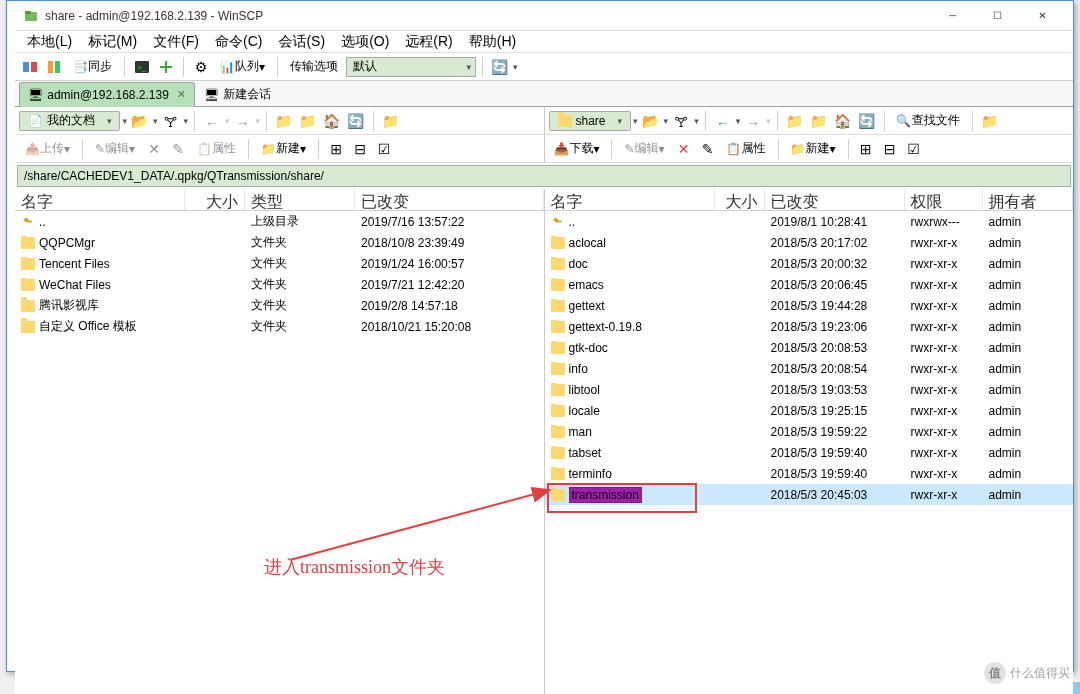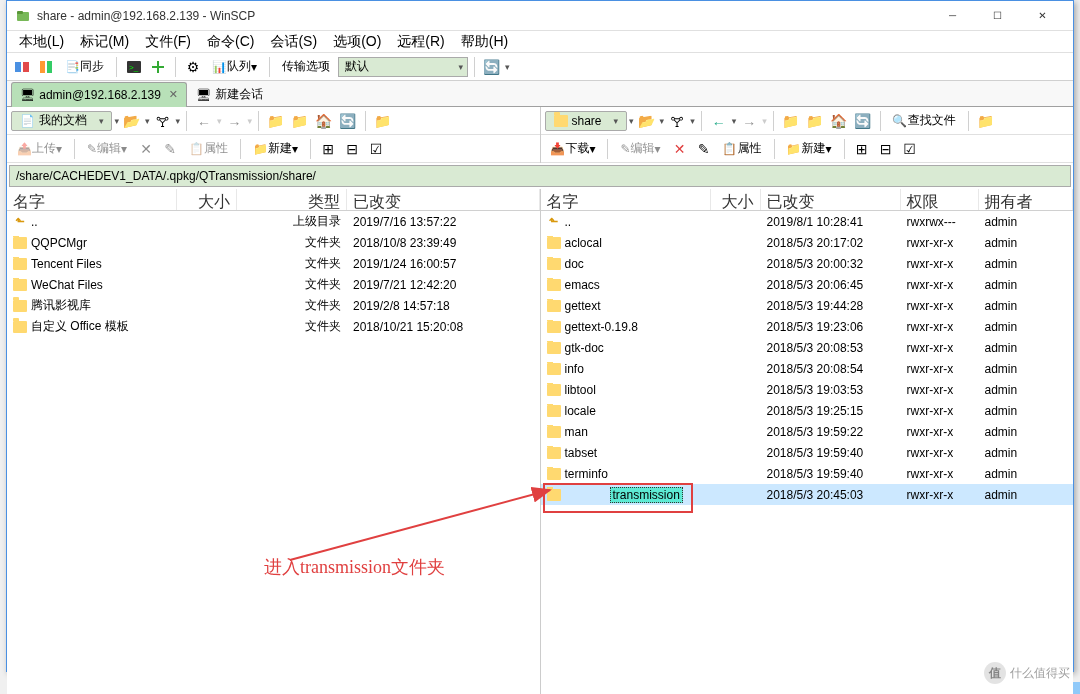--- a/index.html
+++ b/index.html
@@ -1,17 +1,17 @@
 <!DOCTYPE html>
 <html><head>
 <meta charset="utf-8">
 <style>
 * { box-sizing: border-box; margin: 0; padding: 0; }
 body { font-family: "Microsoft YaHei", "Segoe UI", Tahoma, sans-serif; font-size: 12px; background: #f0f0f0; width: 1080px; height: 694px; overflow: hidden; position: relative; }
-.window { width: 1068px; height: 672px; background: #fff; border: 1px solid #4a90e2; position: absolute; left: 6px; top: 0; box-shadow: 2px 2px 6px rgba(0,0,0,0.3); }
+.window { width: 1068px; height: 672px; background: #fff; border: 1px solid #4a90e2; position: absolute; left: 6px; top: 0; box-shadow: 2px 2px 6px rgba(0,0,0,0.3); padding-left: 8px; }
 .titlebar { height: 30px; background: #fff; display: flex; align-items: center; padding: 0 8px; border-bottom: 1px solid #e0e0e0; }
 .titlebar .icon { width: 16px; height: 16px; margin-right: 6px; display: inline-flex; align-items: center; }
 .titlebar .title-text { flex: 1; font-size: 12px; color: #333; }
 .win-controls { display: flex; }
 .win-btn { width: 45px; height: 29px; display: flex; align-items: center; justify-content: center; color: #333; font-size: 10px; }
 .menubar { height: 22px; display: flex; align-items: center; padding: 0 4px; font-size: 14px; border-bottom: 1px solid #e0e0e0; }
 .menubar span { padding: 2px 8px; cursor: default; }
 .toolbar { height: 28px; display: flex; align-items: center; padding: 0 4px; border-bottom: 1px solid #d0d0d0; gap: 2px; }
 .tb-icon { width: 22px; height: 22px; display: flex; align-items: center; justify-content: center; border: 1px solid transparent; border-radius: 2px; font-size: 14px; }
 .tb-sep { width: 1px; height: 20px; background: #d0d0d0; margin: 0 4px; }
@@ -41,28 +41,28 @@
 .row > div { padding: 0 6px; white-space: nowrap; overflow: hidden; }
 .cell-name { display: flex; align-items: center; gap: 4px; }
 .folder-icon { width: 14px; height: 12px; background: #ffd970; border-radius: 1px; display: inline-block; position: relative; }
 .folder-icon::before { content: ""; position: absolute; top: -3px; left: 0; width: 6px; height: 3px; background: #ffd970; border-radius: 1px 1px 0 0; }
 .up-icon { width: 14px; height: 12px; display: inline-flex; align-items: center; justify-content: center; color: #d9980d; font-size: 11px; font-weight: bold; }
 .annotation { position: absolute; color: #e04040; font-size: 18px; pointer-events: none; z-index: 50; }
 .watermark { position: absolute; right: 10px; bottom: 10px; color: #888; font-size: 12px; display: flex; align-items: center; gap: 4px; opacity: 0.8; z-index: 60; }
 .watermark .badge { width: 22px; height: 22px; border-radius: 50%; background: #ddd; display: flex; align-items: center; justify-content: center; font-weight: bold; color: #666; }
 .col-l-name { width: 170px; }
 .col-l-size { width: 60px; text-align: right; }
-.col-l-type { width: 110px; text-align: right; }
+.col-l-type { width: 110px; }
 .col-l-date { flex: 1; }
 .col-r-name { width: 170px; }
 .col-r-size { width: 50px; text-align: right; }
 .col-r-date { width: 140px; }
 .col-r-perm { width: 78px; }
 .col-r-owner { flex: 1; }
-.sel-box { background: #5eead4; border: 1px dotted #333; padding: 0 2px; margin-left: 45px; }
+.sel-box { background: #a21caf; border: 1px dotted #333; padding: 0 2px; }
 .highlight-box { position:absolute; border: 2px solid #e04040; pointer-events:none; z-index: 40; }
 .taskbar-hint { position:absolute; bottom:0; left:100px; right:0; height:12px; background:linear-gradient(to right,#2090f0,#50b0ff); opacity:0.6; }
 </style>
 </head>
 <body>
 
 <div class="taskbar-hint"></div>
 
 <div class="window">
 

